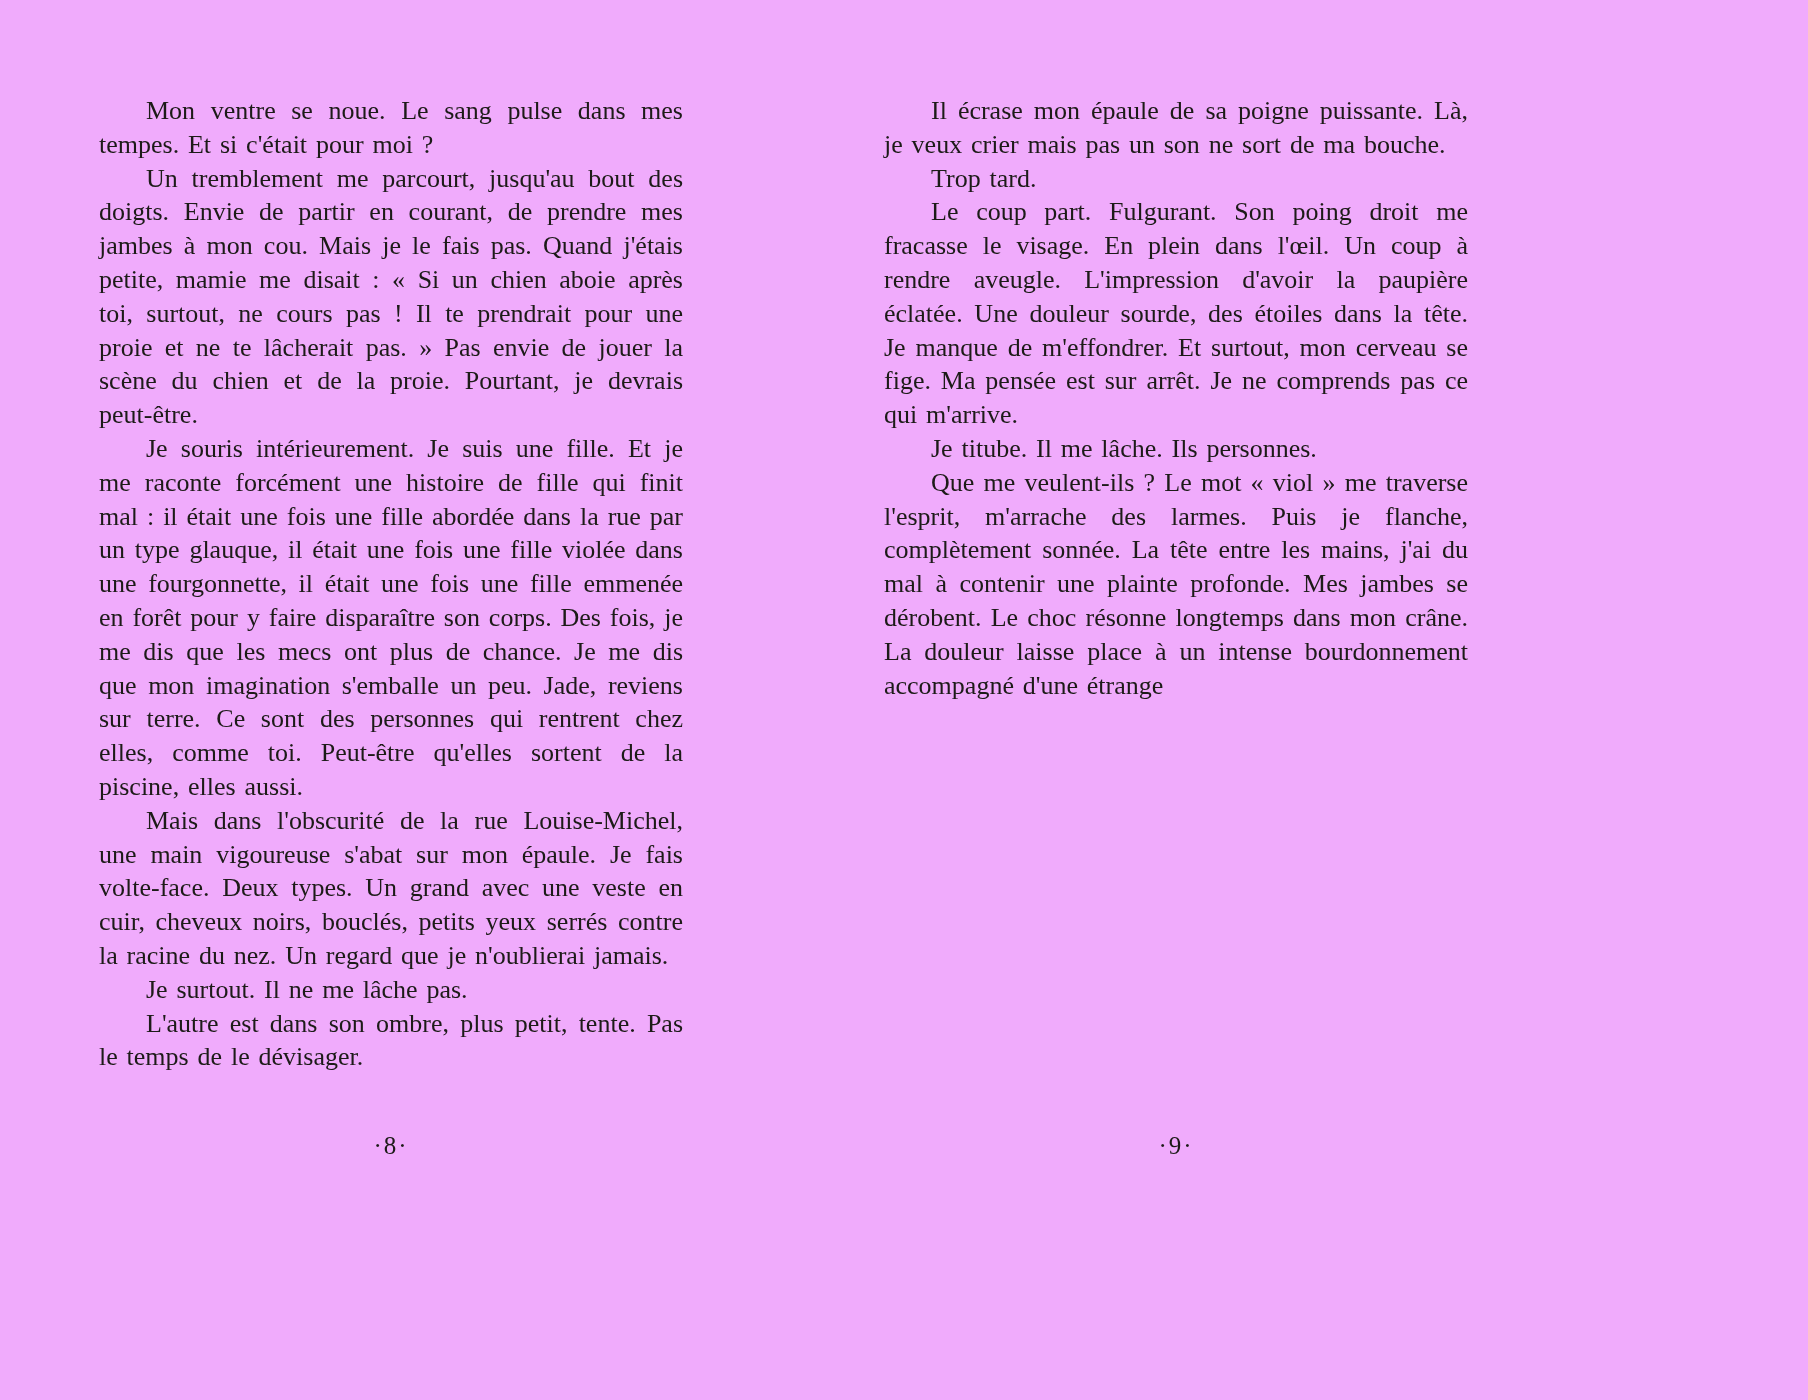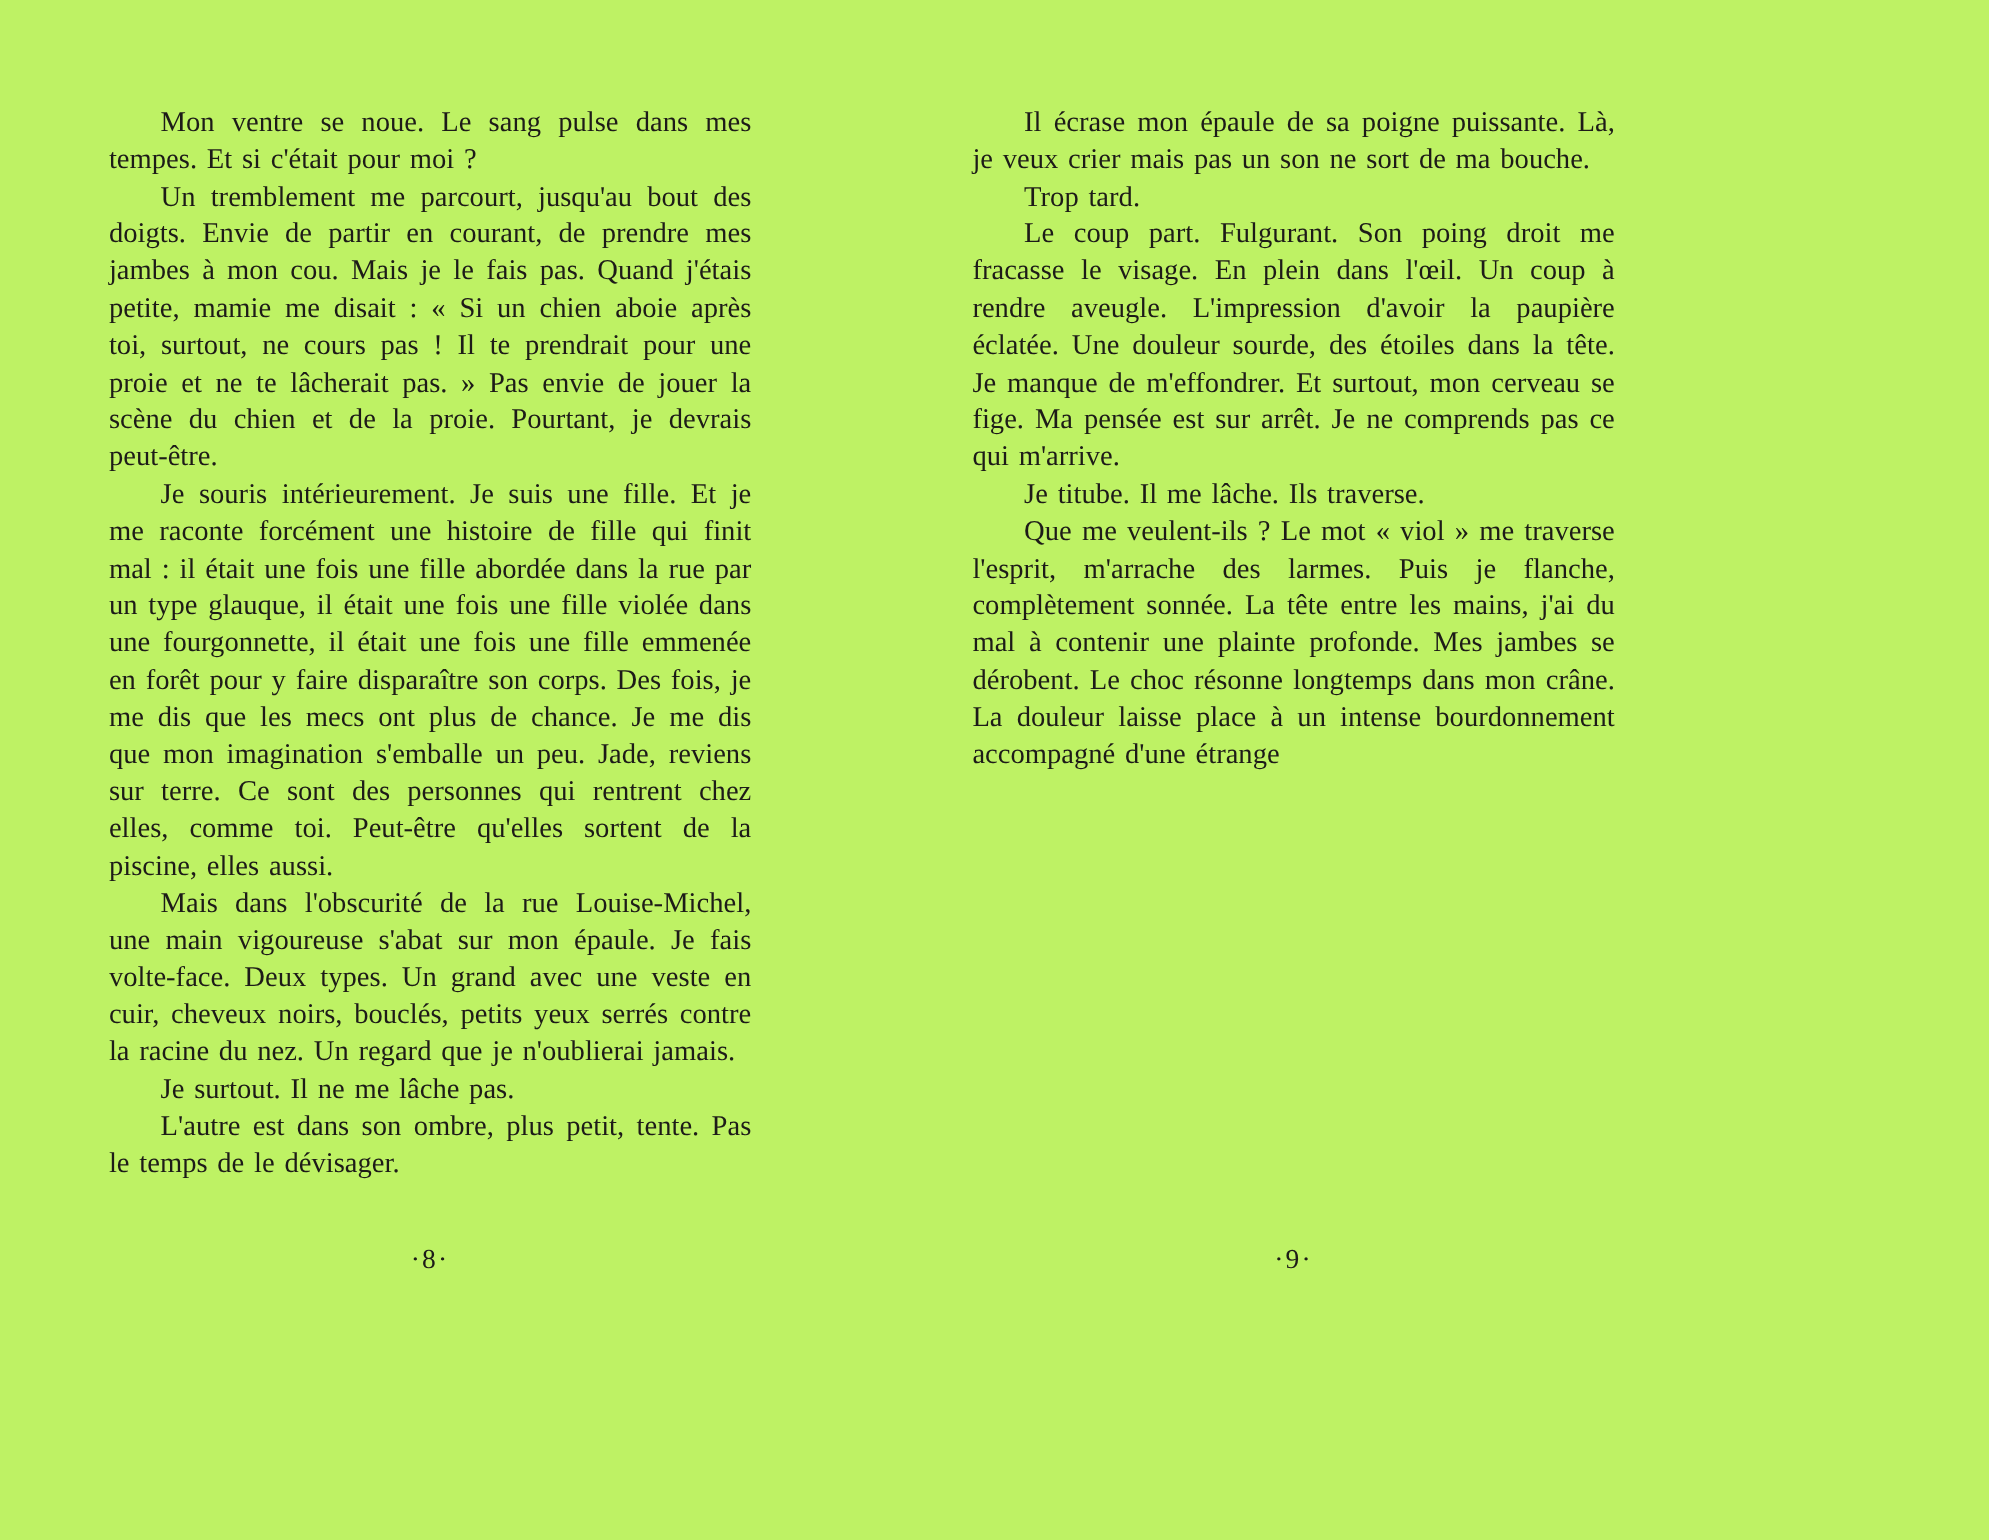--- a/index.html
+++ b/index.html
@@ -10,21 +10,21 @@
   body {
     width: 1808px;
     height: 1400px;
     font-family: "Liberation Serif", "DejaVu Serif", serif;
     color: #1d1b18;
   }
   .spread {
     position: relative;
     width: 1808px;
     height: 1400px;
-    background: #bef264;
+    background: #f0abfc;
     overflow: hidden;
   }
   .text-block {
     position: absolute;
     top: 94px;
     width: 584px;
     font-size: 26px;
     line-height: 33.8px;
     text-align: justify;
     text-justify: inter-word;
@@ -62,19 +62,19 @@
       <p>L'autre est dans son ombre, plus petit, tente. Pas le temps de le dévisager.</p>
     </div>
     <div class="folio col-left">·8·</div>
   </section>
 
   <section>
     <div class="text-block col-right">
       <p>Il écrase mon épaule de sa poigne puissante. Là, je veux crier mais pas un son ne sort de ma bouche.</p>
       <p>Trop tard.</p>
       <p>Le coup part. Fulgurant. Son poing droit me fracasse le visage. En plein dans l'œil. Un coup à rendre aveugle. L'impression d'avoir la paupière éclatée. Une douleur sourde, des étoiles dans la tête. Je manque de m'effondrer. Et surtout, mon cerveau se fige. Ma pensée est sur arrêt. Je ne comprends pas ce qui m'arrive.</p>
-      <p>Je titube. Il me lâche. Ils traverse.</p>
+      <p>Je titube. Il me lâche. Ils personnes.</p>
       <p>Que me veulent-ils ? Le mot « viol » me traverse l'esprit, m'arrache des larmes. Puis je flanche, complètement sonnée. La tête entre les mains, j'ai du mal à contenir une plainte profonde. Mes jambes se dérobent. Le choc résonne longtemps dans mon crâne. La douleur laisse place à un intense bourdonnement accompagné d'une étrange</p>
     </div>
     <div class="folio col-right">·9·</div>
   </section>
 
 </div>
 
 </body></html>

